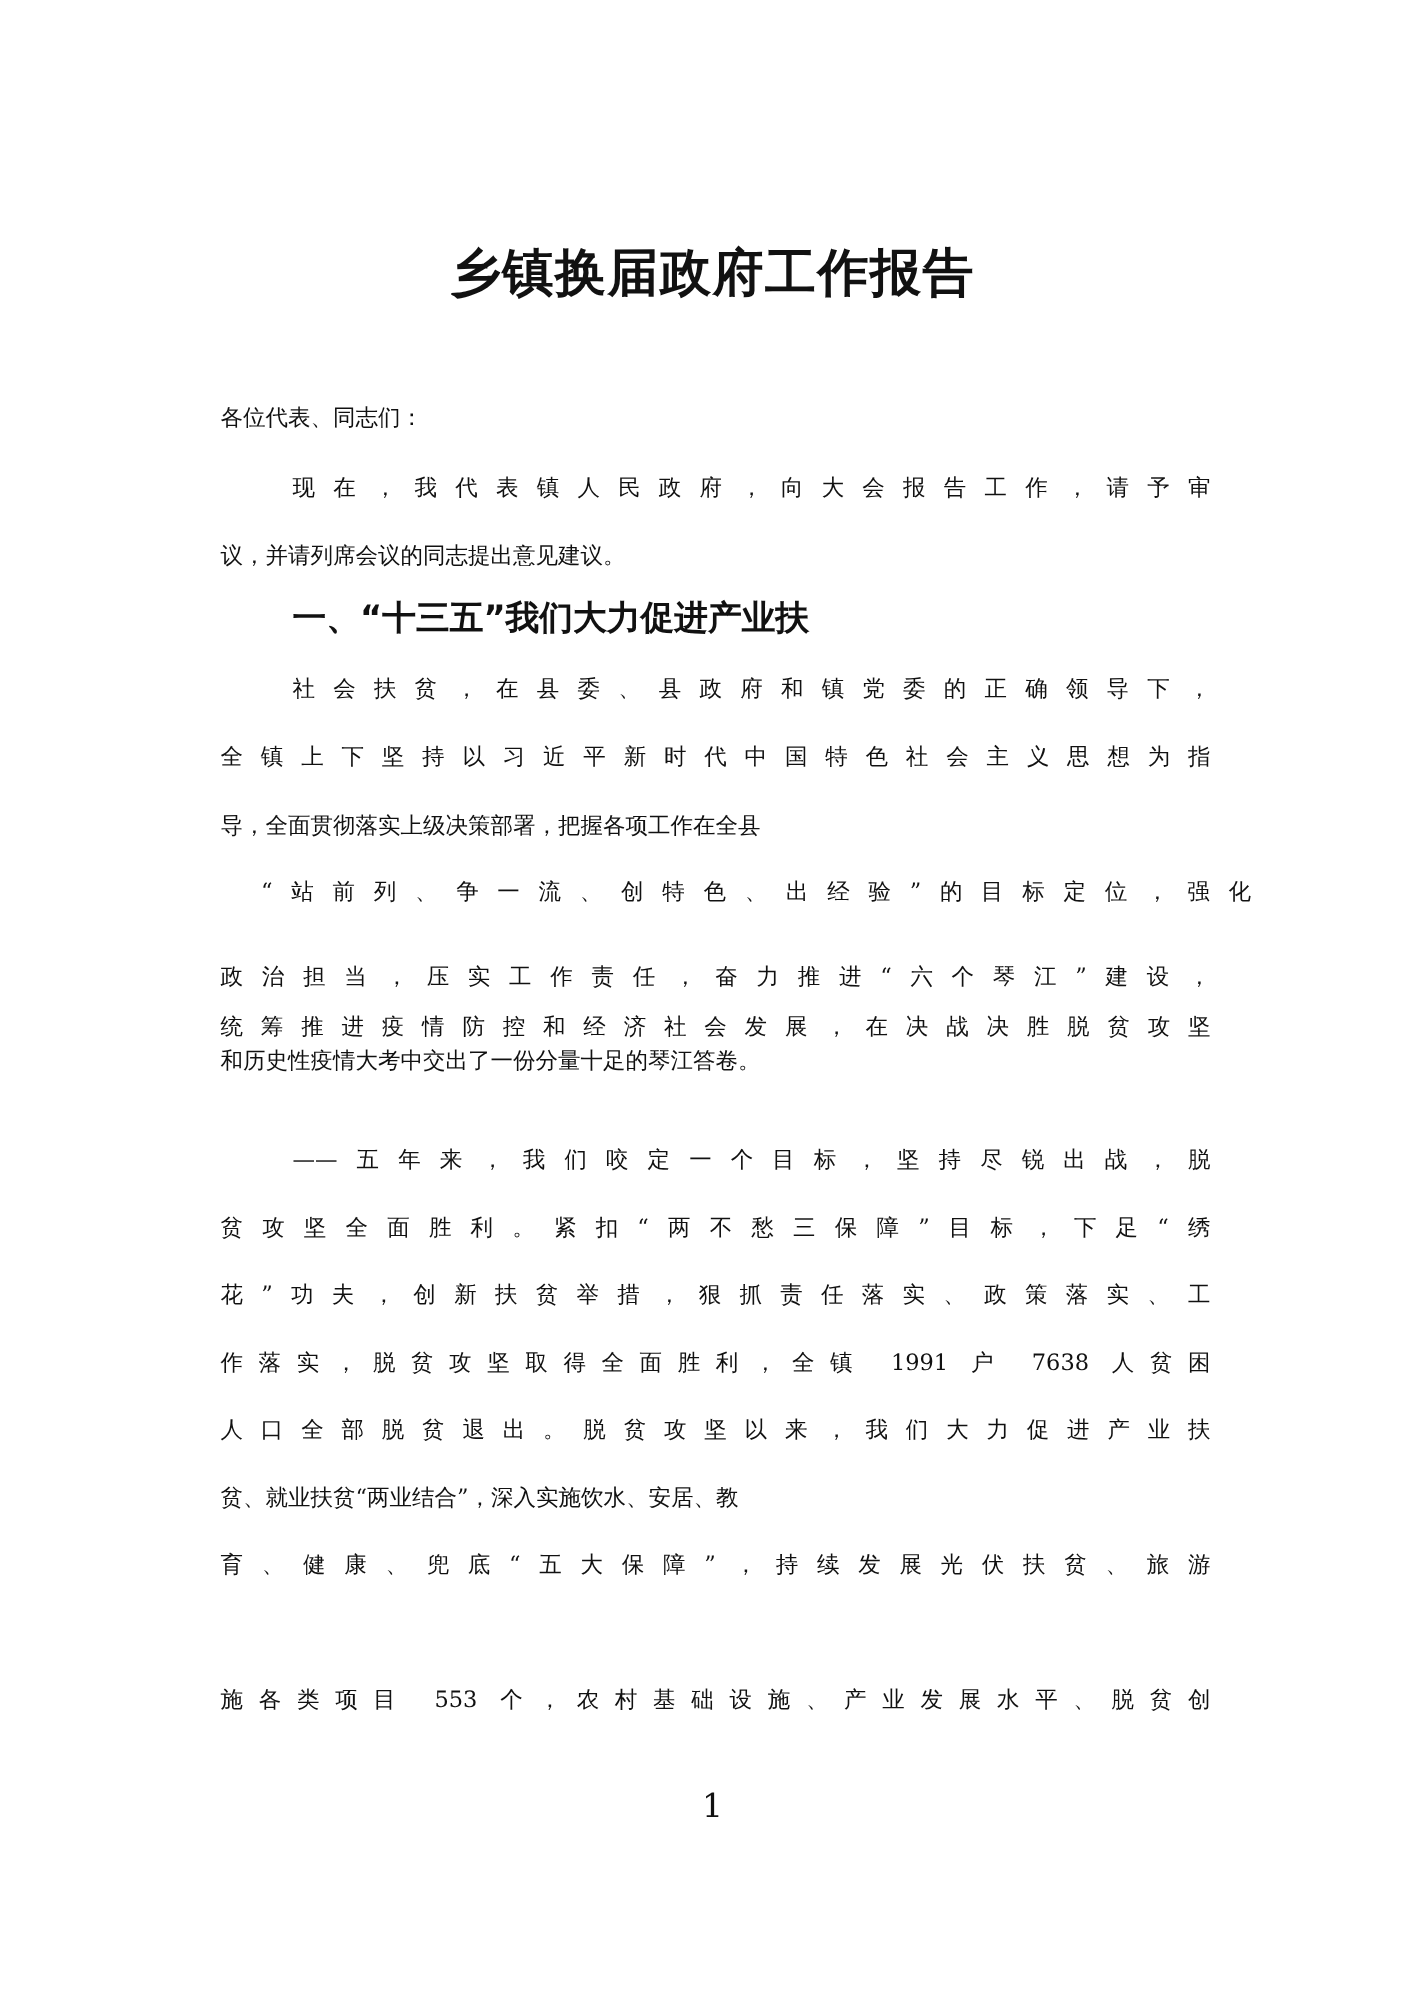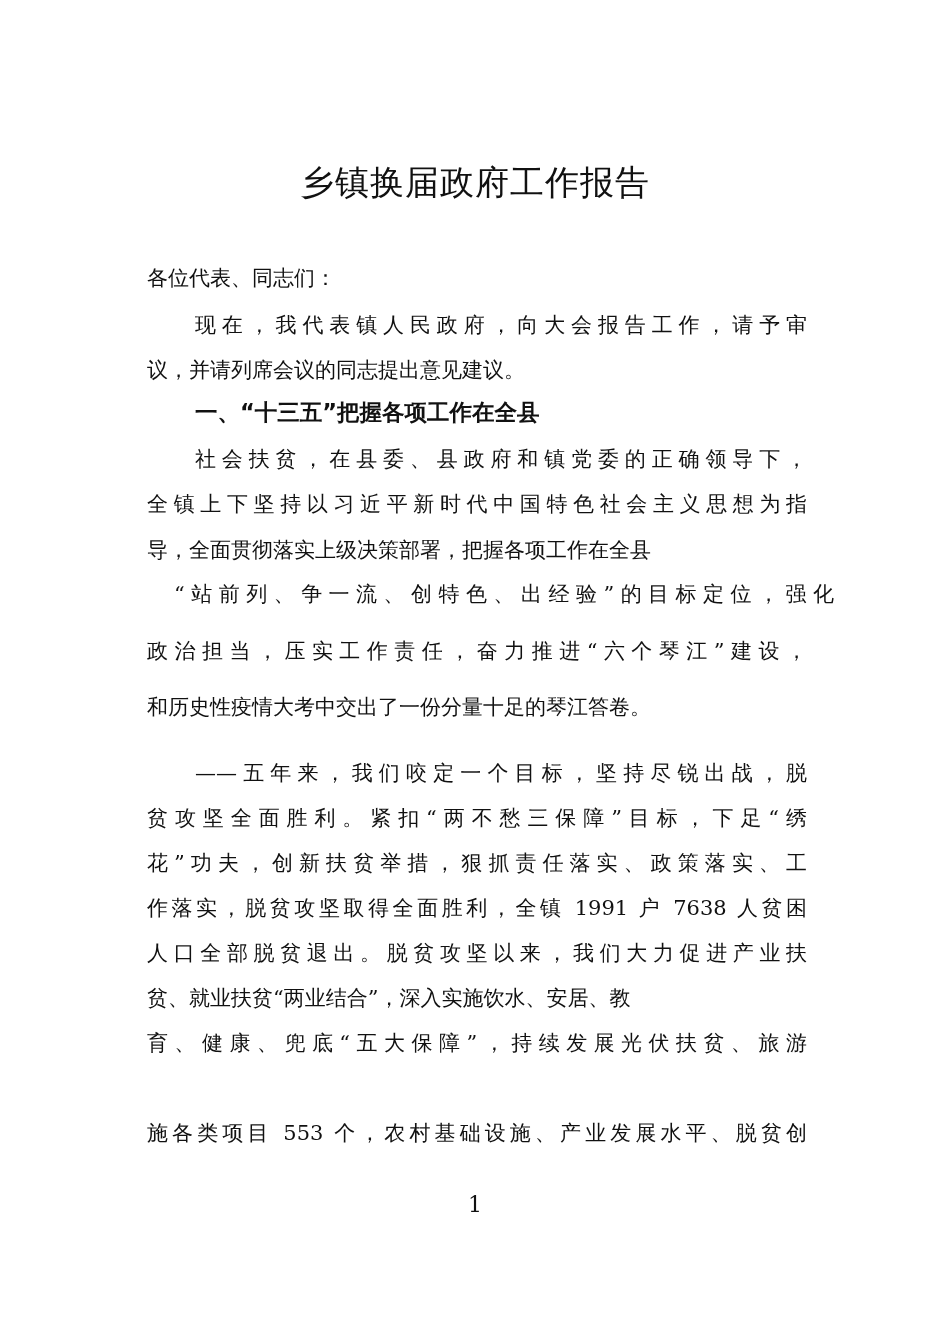--- a/index.html
+++ b/index.html
@@ -21,30 +21,30 @@
       width: 950px; height: 1344px;
       background: #ffffff;
     }
     .title {
       position: absolute;
       left: 0;
       width: 950px;
       top: 160px;
       text-align: center;
       font-size: 34px;
-      font-weight: normal;
+      font-weight: bold;
       letter-spacing: 1px;
       line-height: 44px;
       font-family: "DejaVu Serif", "Liberation Serif", serif;
     }
     .line {
       position: absolute;
       left: 147px;
       width: 660px;
-      font-size: 21px;
+      font-size: 15px;
       line-height: 30px;
       white-space: nowrap;
       text-align: justify;
       text-align-last: justify;
       letter-spacing: 0px;
     }
     .line.last {
       text-align-last: left;
     }
     .line.indent {
@@ -75,27 +75,28 @@
 
 <div class="page">
 
   <div class="title">乡镇换届政府工作报告</div>
 
   <div class="line last" style="top:263px;">各位代表、同志们：</div>
 
   <div class="line indent" style="top:310px;">现在，我代表镇人民政府，向大会报告工作，请予审</div>
   <div class="line last" style="top:355px;">议，并请列席会议的同志提出意见建议。</div>
 
-  <div class="heading" style="top:397px;">一、“十三五”把握各项工作在全县</div>
+  <div class="heading" style="top:397px;">一、“十三五”我们大力促进产业扶</div>
 
   <div class="line indent" style="top:444px;">社会扶贫，在县委、县政府和镇党委的正确领导下，</div>
   <div class="line" style="top:489px;">全镇上下坚持以习近平新时代中国特色社会主义思想为指</div>
   <div class="line last" style="top:535px;">导，全面贯彻落实上级决策部署，把握各项工作在全县</div>
   <div class="line" style="top:579px;margin-left:27px;">“站前列、争一流、创特色、出经验”的目标定位，强化</div>
   <div class="line" style="top:624px;margin-top:12px;">政治担当，压实工作责任，奋力推进“六个琴江”建设，</div>
+  <div class="line" style="top:669px;">统筹推进疫情防控和经济社会发展，在决战决胜脱贫攻坚</div>
   <div class="line last" style="top:692px;">和历史性疫情大考中交出了一份分量十足的琴江答卷。</div>
 
   <div class="line indent" style="top:758px;">——五年来，我们咬定一个目标，坚持尽锐出战，脱</div>
   <div class="line" style="top:803px;">贫攻坚全面胜利。紧扣“两不愁三保障”目标，下足“绣</div>
   <div class="line" style="top:848px;">花”功夫，创新扶贫举措，狠抓责任落实、政策落实、工</div>
   <div class="line" style="top:893px;">作落实，脱贫攻坚取得全面胜利，全镇 1991 户 7638 人贫困</div>
   <div class="line" style="top:938px;">人口全部脱贫退出。脱贫攻坚以来，我们大力促进产业扶</div>
   <div class="line last" style="top:983px;">贫、就业扶贫“两业结合”，深入实施饮水、安居、教</div>
   <div class="line" style="top:1028px;">育、健康、兜底“五大保障”，持续发展光伏扶贫、旅游</div>
   <div class="line" style="top:1118px;">施各类项目 553 个，农村基础设施、产业发展水平、脱贫创</div>

